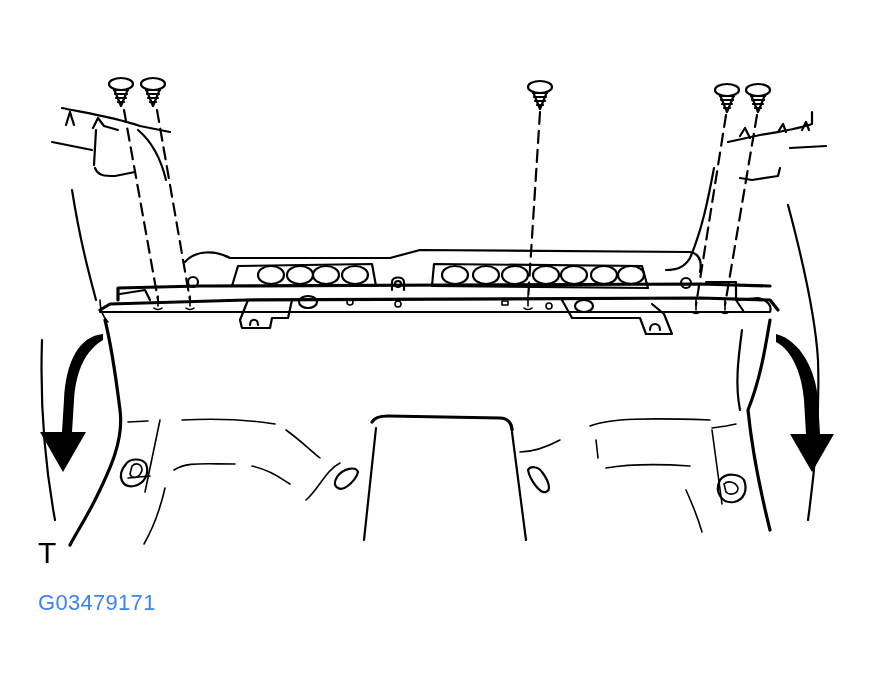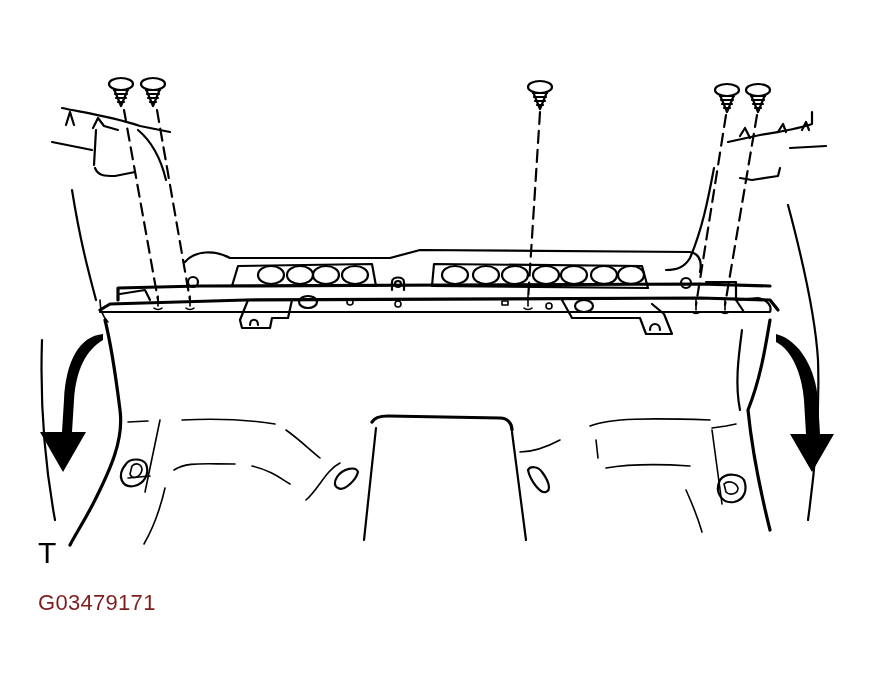--- a/index.html
+++ b/index.html
@@ -4,21 +4,21 @@
   <style>
     html, body { margin: 0; padding: 0; background: #ffffff; }
     body { width: 873px; height: 688px; position: relative; overflow: hidden; font-family: "Liberation Sans", sans-serif; }
     #diagram { position: absolute; left: 0; top: 0; width: 873px; height: 688px; }
     .ln { fill: none; stroke: #000; stroke-width: 2.2; stroke-linecap: round; stroke-linejoin: round; }
     .ln-thin { fill: none; stroke: #000; stroke-width: 1.6; stroke-linecap: round; stroke-linejoin: round; }
     .ln-thick { fill: none; stroke: #000; stroke-width: 3.2; stroke-linecap: round; stroke-linejoin: round; }
     .dash { fill: none; stroke: #000; stroke-width: 2.2; stroke-dasharray: 12 7; stroke-linecap: round; }
     .solid { fill: #000; stroke: none; }
     .label-t { position: absolute; left: 38px; top: 538px; font-size: 30px; color: #000; line-height: 1; font-weight: normal; }
-    .label-code { position: absolute; left: 38px; top: 592px; font-size: 22px; color: #7f1d1d; line-height: 1; letter-spacing: 0.3px; }
+    .label-code { position: absolute; left: 38px; top: 592px; font-size: 22px; color: #3b82f6; line-height: 1; letter-spacing: 0.3px; }
   </style>
 </head>
 <body>
 
 <svg id="diagram" viewBox="0 0 873 688" xmlns="http://www.w3.org/2000/svg">
 
   <g>
     <path class="ln" d="M62,108 C80,112 110,116 140,126 L170,132"></path>
     <path class="ln" d="M52,142 L92,150"></path>
     <path class="ln" d="M66,125 L70,112 L74,125"></path>

